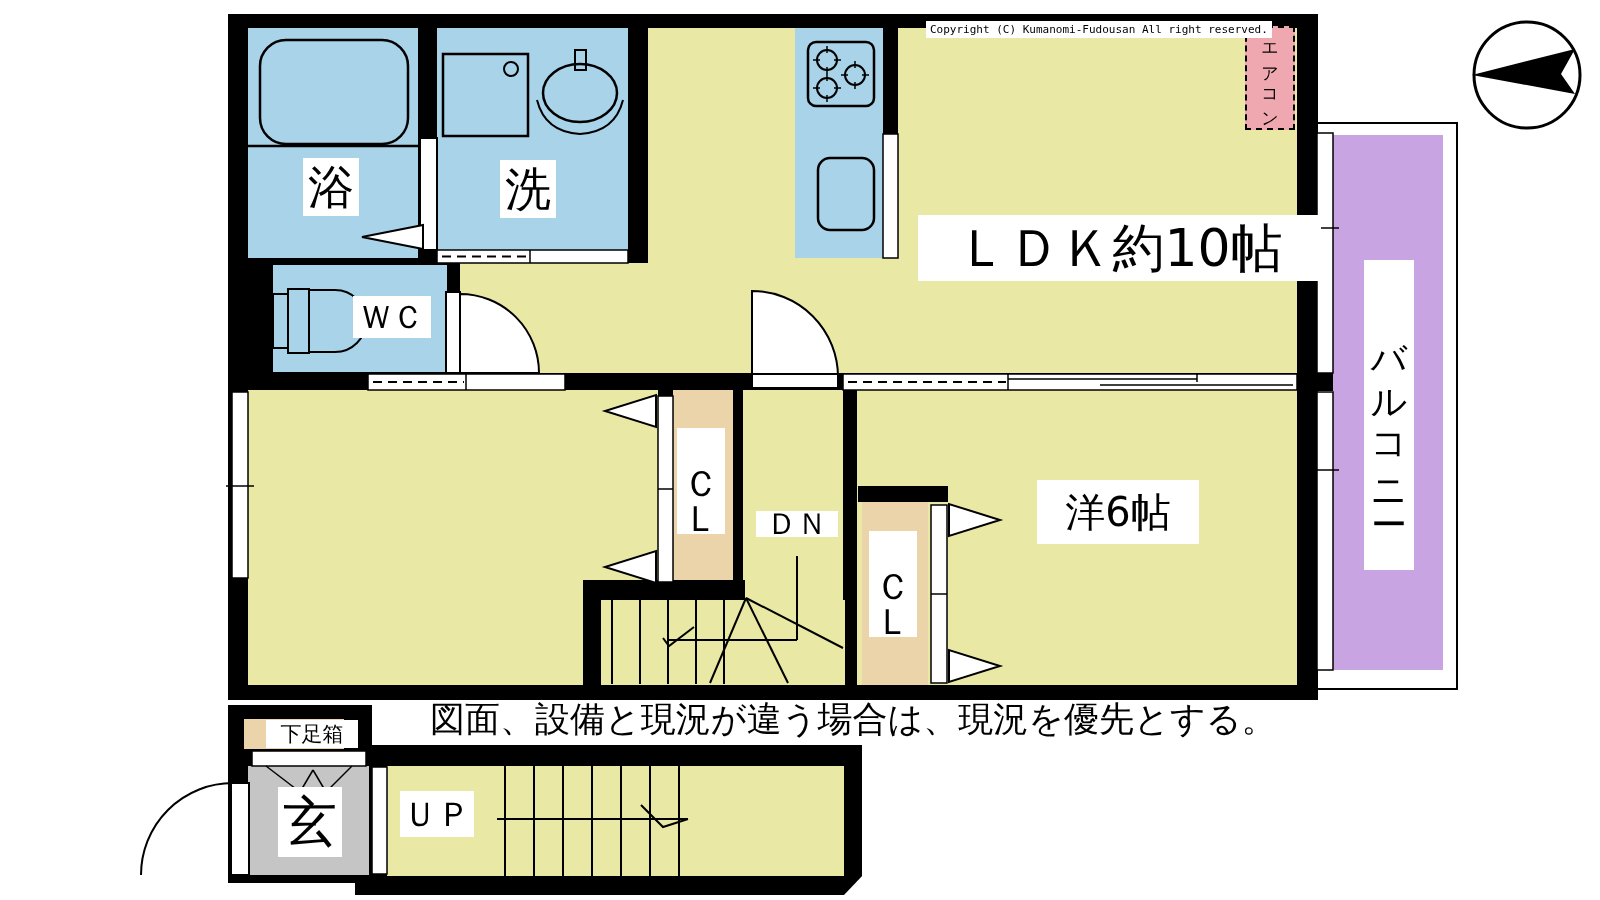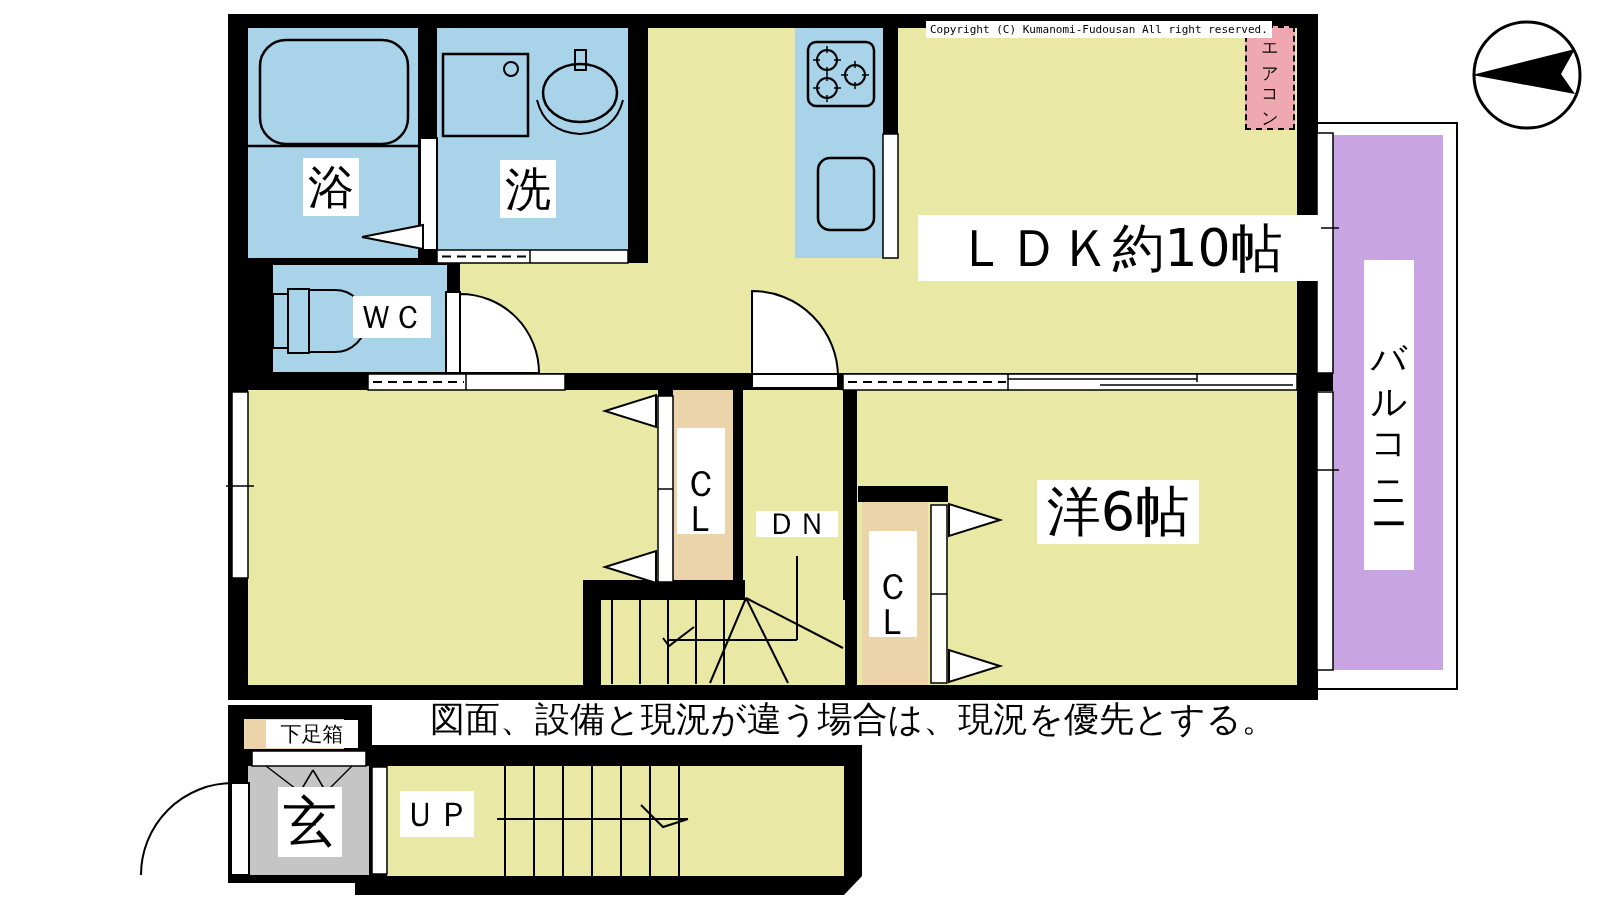--- a/index.html
+++ b/index.html
@@ -210,21 +210,21 @@
     <g>
       <circle cx="1527" cy="75" r="53" fill="#fff" stroke="#000" stroke-width="3"></circle>
       <polygon points="1472,75 1575,49 1561,74 1575,94" fill="#000"></polygon>
     </g>
   </svg>
 
   <div class="lbl" style="left:303px;top:158px;width:56px;height:58px;font-size:46px;">浴</div>
   <div class="lbl" style="left:500px;top:160px;width:56px;height:58px;font-size:46px;">洗</div>
   <div class="lbl" style="left:353px;top:296px;width:78px;height:42px;font-size:32px;">ＷＣ</div>
   <div class="lbl" style="left:918px;top:215px;width:403px;height:66px;font-size:52px;">ＬＤＫ約10帖</div>
-  <div class="lbl" style="left:1037px;top:480px;width:162px;height:64px;font-size:54px;">洋6帖</div>
+  <div class="lbl" style="left:1037px;top:480px;width:162px;height:64px;font-size:40px;">洋6帖</div>
   <div class="lbl vert" style="left:677px;top:428px;width:48px;height:106px;font-size:36px;">ＣＬ</div>
   <div class="lbl vert" style="left:869px;top:531px;width:48px;height:106px;font-size:36px;">ＣＬ</div>
   <div class="lbl" style="left:756px;top:511px;width:82px;height:26px;font-size:30px;">ＤＮ</div>
   <div class="lbl vert" style="left:1364px;top:260px;width:50px;height:310px;font-size:36px;letter-spacing:6px;">バルコニー</div>
   <div class="lbl vert" style="left:1245px;top:26px;width:50px;height:104px;font-size:17px;background:#f0a8b0;border:2px dashed #000;box-sizing:border-box;letter-spacing:3px;">エアコン</div>
   <div class="lbl nobg" style="left:430px;top:698px;height:42px;font-size:35px;">図面、設備と現況が違う場合は、現況を優先とする。</div>
   <div class="lbl" style="left:926px;top:21px;height:17px;padding:0 4px;font-size:11px;font-family:'DejaVu Sans Mono','Liberation Mono',monospace;">Copyright (C) Kumanomi-Fudousan All right reserved.</div>
   <div class="lbl" style="left:266px;top:720px;width:92px;height:28px;font-size:21px;">下足箱</div>
   <div class="lbl" style="left:278px;top:787px;width:64px;height:70px;font-size:54px;">玄</div>
   <div class="lbl" style="left:400px;top:791px;width:74px;height:46px;font-size:34px;">ＵＰ</div>

